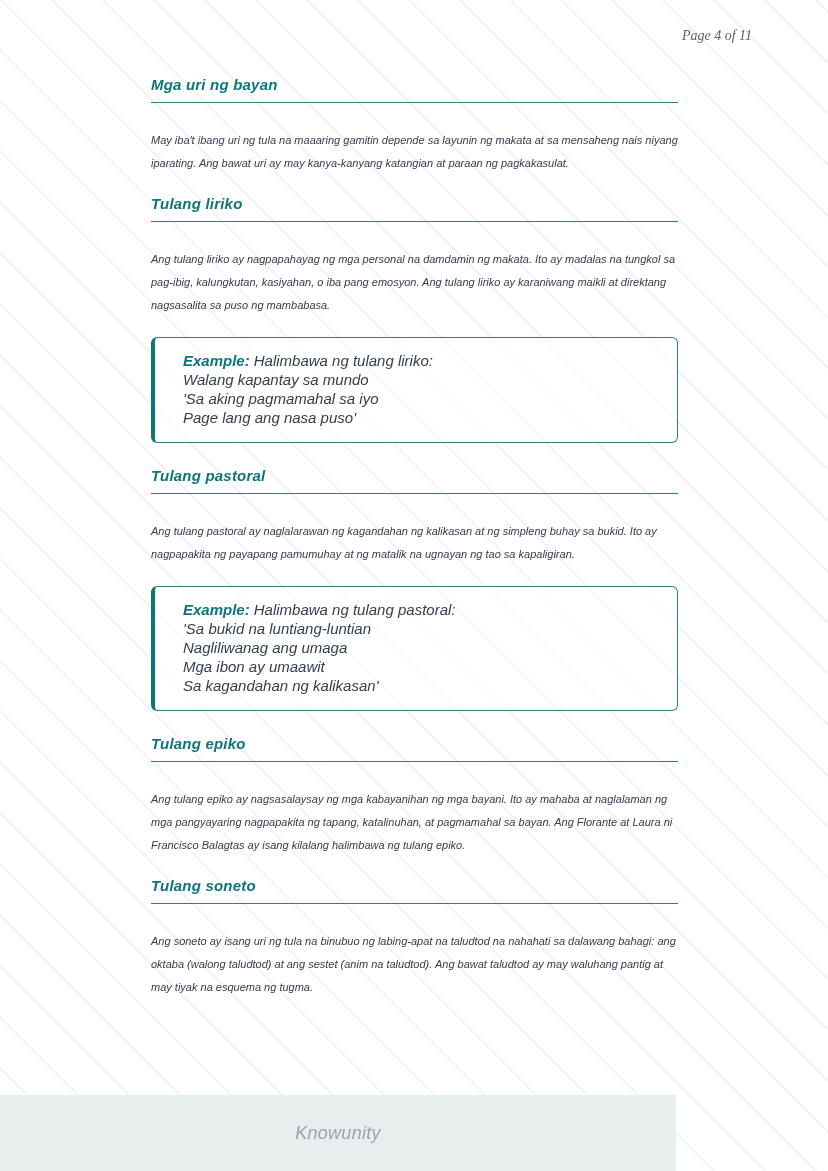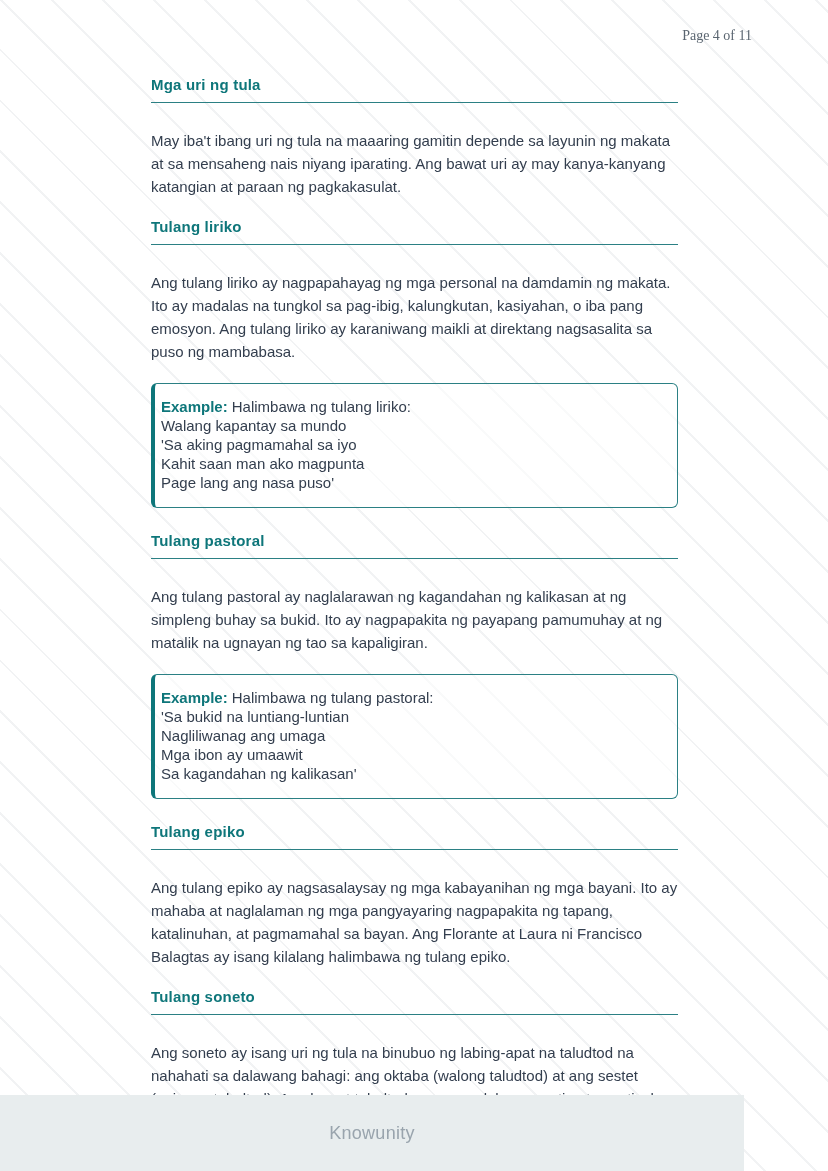--- a/index.html
+++ b/index.html
@@ -1,15 +1,15 @@
 <!DOCTYPE html>
 <html><head>
 <meta charset="utf-8">
 <style>
-  * { box-sizing: border-box; margin: 0; padding: 0; }
+  * { box-sizing: border-box; margin: 0; padding: 0; font-style: italic; }
   html, body { width: 828px; height: 1171px; }
   body {
     position: relative;
     background-color: #ffffff;
     background-image: repeating-linear-gradient(
       45deg,
       rgba(145,155,165,0.12) 0px,
       rgba(145,155,165,0.12) 2px,
       transparent 2px,
       transparent 36px
@@ -38,78 +38,77 @@
     font-weight: bold;
     letter-spacing: 0.2px;
     margin-bottom: 9px;
   }
   .rule {
     height: 1px;
     background: #2b8084;
     margin-bottom: 26px;
   }
   .para {
-    font-size: 15px;
+    font-size: 11px;
     line-height: 23px;
     margin-bottom: 20px;
   }
   .example-box {
     border: 1px solid #2b8084;
     border-left: 4px solid #0e767a;
     border-radius: 6px;
-    padding: 13px 19px 15px 6px;
+    padding: 13px 19px 15px 28px;
     margin: 4px 0 24px 0;
     background: rgba(255,255,255,0.55);
   }
   .example-first, .example-line {
     font-size: 15px;
     line-height: 19px;
   }
   .example-label {
     color: #0e767a;
     font-weight: bold;
     margin-right: 4px;
   }
   .footer {
     position: absolute;
     left: 0;
     bottom: 0;
-    width: 744px;
+    width: 676px;
     height: 76px;
     background: #e8edee;
     display: flex;
     align-items: center;
     justify-content: center;
   }
   .brand {
     color: #99a4ad;
     font-size: 18px;
     letter-spacing: 0.3px;
   }
 </style>
 </head>
 <body>
 
 <div class="page">
   <div class="page-number">Page 4 of 11</div>
   <main class="content">
       <section class="section">
-        <h2 class="heading">Mga uri ng tula</h2>
+        <h2 class="heading">Mga uri ng bayan</h2>
         <div class="rule"></div>
         <p class="para">May iba't ibang uri ng tula na maaaring gamitin depende sa layunin ng makata at sa mensaheng nais niyang iparating. Ang bawat uri ay may kanya-kanyang katangian at paraan ng pagkakasulat.</p>
       </section>
       <section class="section">
         <h2 class="heading">Tulang liriko</h2>
         <div class="rule"></div>
         <p class="para">Ang tulang liriko ay nagpapahayag ng mga personal na damdamin ng makata. Ito ay madalas na tungkol sa pag-ibig, kalungkutan, kasiyahan, o iba pang emosyon. Ang tulang liriko ay karaniwang maikli at direktang nagsasalita sa puso ng mambabasa.</p>
         <div class="example-box">
           <p class="example-first"><strong class="example-label">Example:</strong><span>Halimbawa ng tulang liriko:</span></p>
           <p class="example-line">Walang kapantay sa mundo</p>
           <p class="example-line">'Sa aking pagmamahal sa iyo</p>
-          <p class="example-line">Kahit saan man ako magpunta</p>
           <p class="example-line">Page lang ang nasa puso'</p>
         </div>
       </section>
       <section class="section">
         <h2 class="heading">Tulang pastoral</h2>
         <div class="rule"></div>
         <p class="para">Ang tulang pastoral ay naglalarawan ng kagandahan ng kalikasan at ng simpleng buhay sa bukid. Ito ay nagpapakita ng payapang pamumuhay at ng matalik na ugnayan ng tao sa kapaligiran.</p>
         <div class="example-box">
           <p class="example-first"><strong class="example-label">Example:</strong><span>Halimbawa ng tulang pastoral:</span></p>
           <p class="example-line">'Sa bukid na luntiang-luntian</p>

